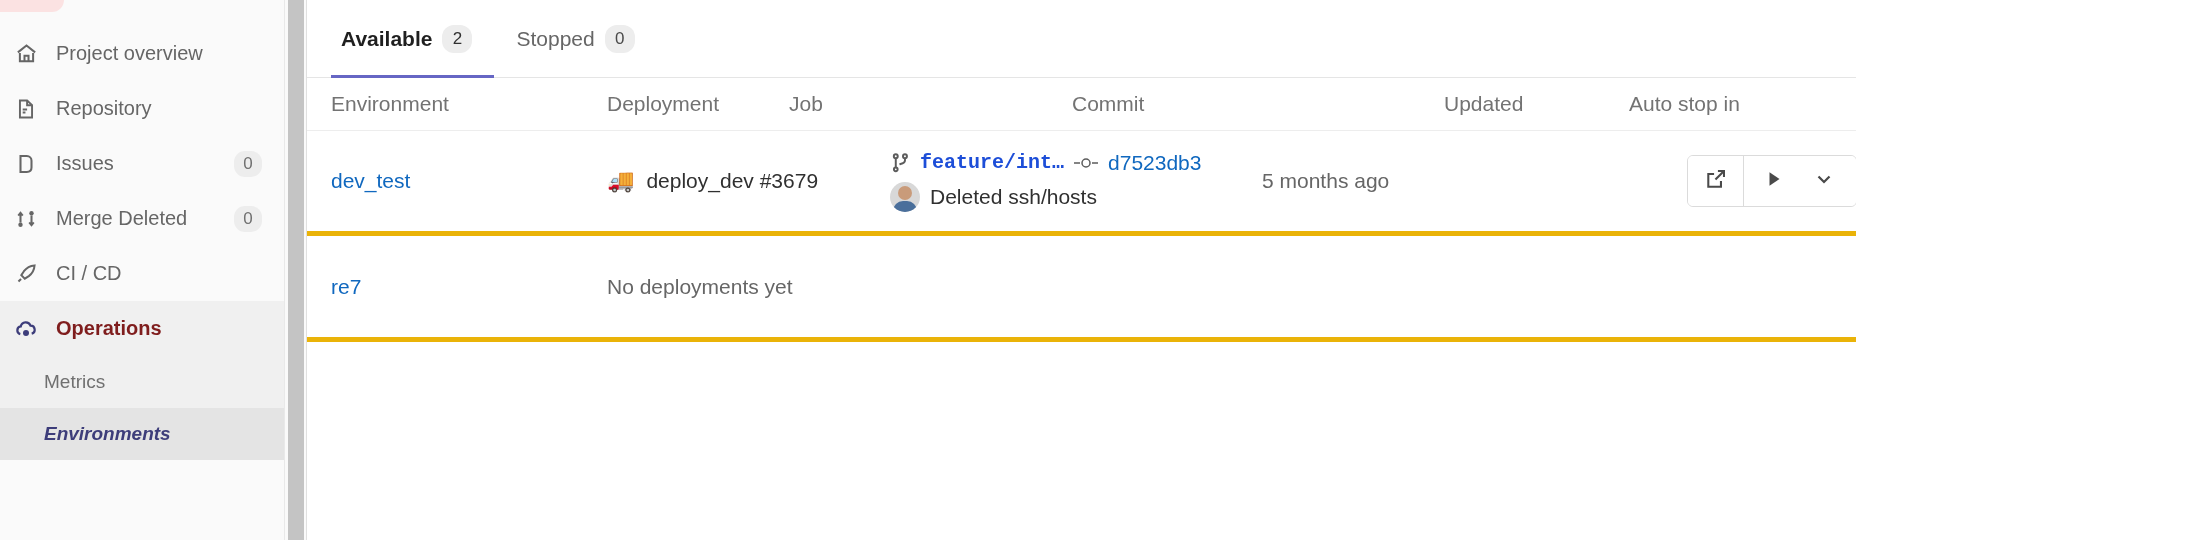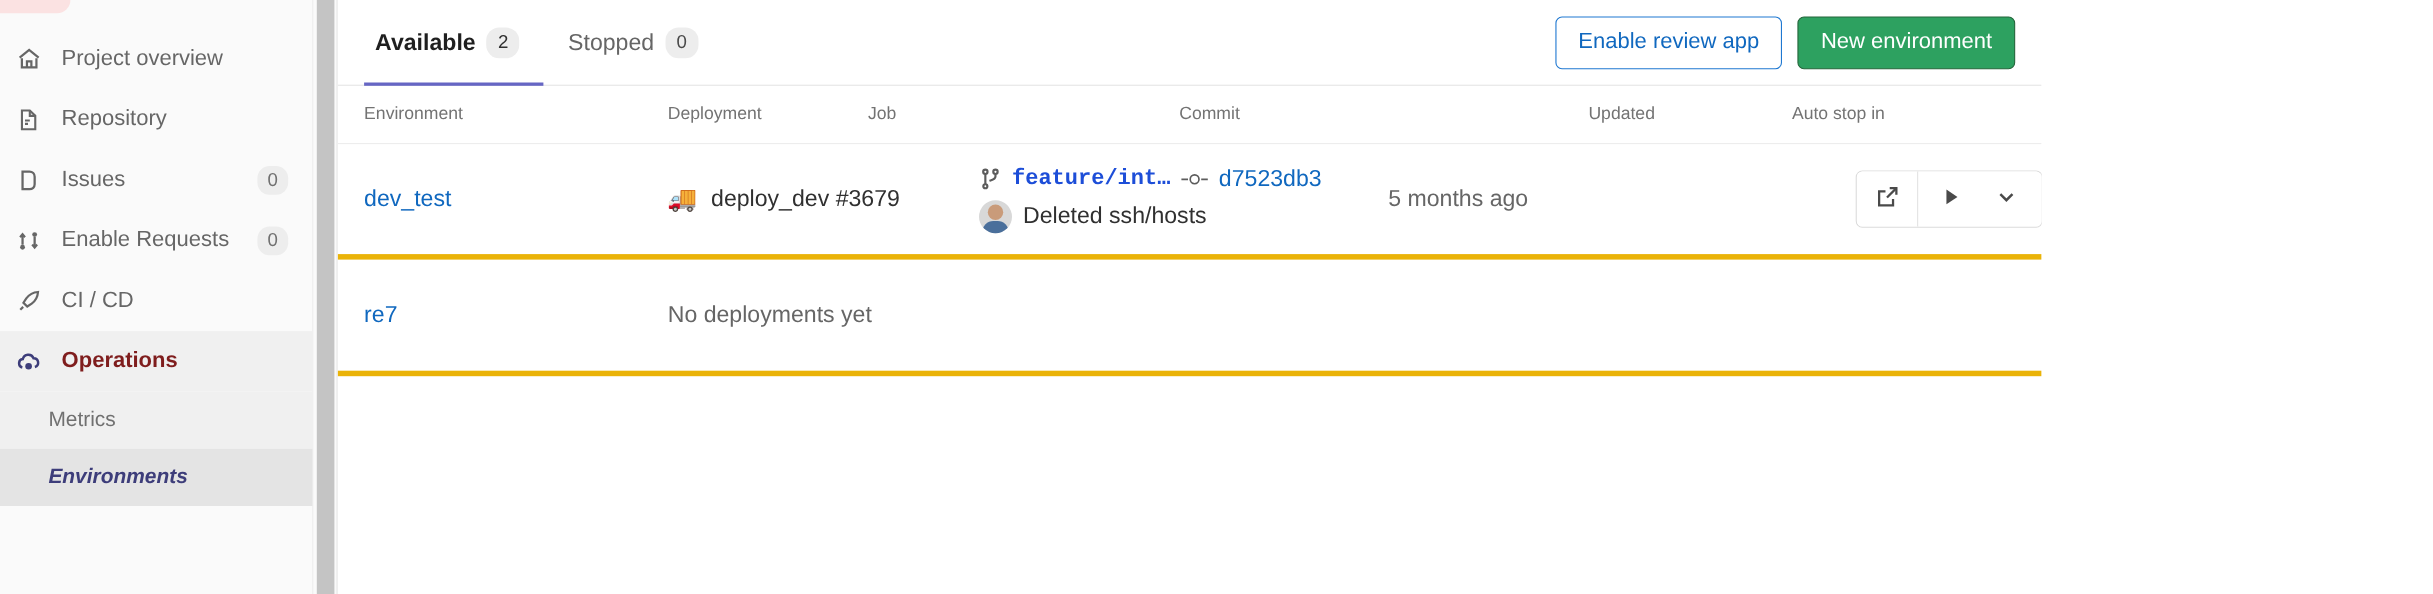--- a/index.html
+++ b/index.html
@@ -161,21 +161,21 @@
     border: 1px solid #24663b;
     color: #fff;
   }
 
   
   .tbl { width: 100%; }
   .thead {
     display: flex; align-items: center;
     height: 52px;
     padding: 0 24px;
-    font-size: 16px;
+    font-size: 21px;
     color: #737373;
   }
   .row {
     display: flex; align-items: center;
     min-height: 106px;
     padding: 0 24px;
     border-bottom: 5px solid #eab308;
     position: relative;
   }
   .row.first { border-top: 1px solid #ededed; }
@@ -324,21 +324,21 @@
         <span class="nav-icon">
           <svg width="22" height="22" viewBox="0 0 16 16" fill="none" stroke="currentColor" stroke-width="1.5">
             <circle cx="4" cy="12.2" r="1.6" fill="currentColor" stroke="none"></circle>
             <circle cx="12" cy="3.8" r="1.6" fill="currentColor" stroke="none"></circle>
             <path d="M4 10.6V4.4"></path>
               <path d="M12 5.4v6.2"></path>
             <path d="M2.4 5.6 4 3.6l1.6 2"></path>
               <path d="M10.4 10.4 12 12.4l1.6-2"></path>
           </svg>
         </span>
-        <span class="nav-label">Enable Requests</span>
+        <span class="nav-label">Merge Deleted</span>
         <span class="nav-count">0</span>
       </div>
 
       <div class="nav-item">
         <span class="nav-icon">
           <svg width="23" height="23" viewBox="0 0 16 16" fill="none" stroke="currentColor" stroke-width="1.4">
             <path d="M13.6 2.4c-3 .2-5.6 1.6-7.4 4L4.4 9.2l2.4 2.4 2.8-1.8c2.4-1.8 3.8-4.4 4-7.4z"></path>
             <path d="M4.2 11.8 2.4 13.6"></path>
           </svg>
         </span>
@@ -377,24 +377,20 @@
         <div class="tab active">
           <span>Available</span>
           <span class="badge">2</span>
         </div>
         <div class="tab">
           <span>Stopped</span>
           <span class="badge">0</span>
         </div>
       </div>
 
-      <div class="tab-actions">
-        <div class="btn btn-outline-blue">Enable review app</div>
-        <div class="btn btn-green">New environment</div>
-      </div>
     </div>
 
     <div class="tbl">
 
       <div class="thead">
         <div class="c-env">Environment</div>
         <div class="c-dep">Deployment</div>
         <div class="c-job">Job</div>
         <div class="c-com">Commit</div>
         <div class="c-upd">Updated</div>

